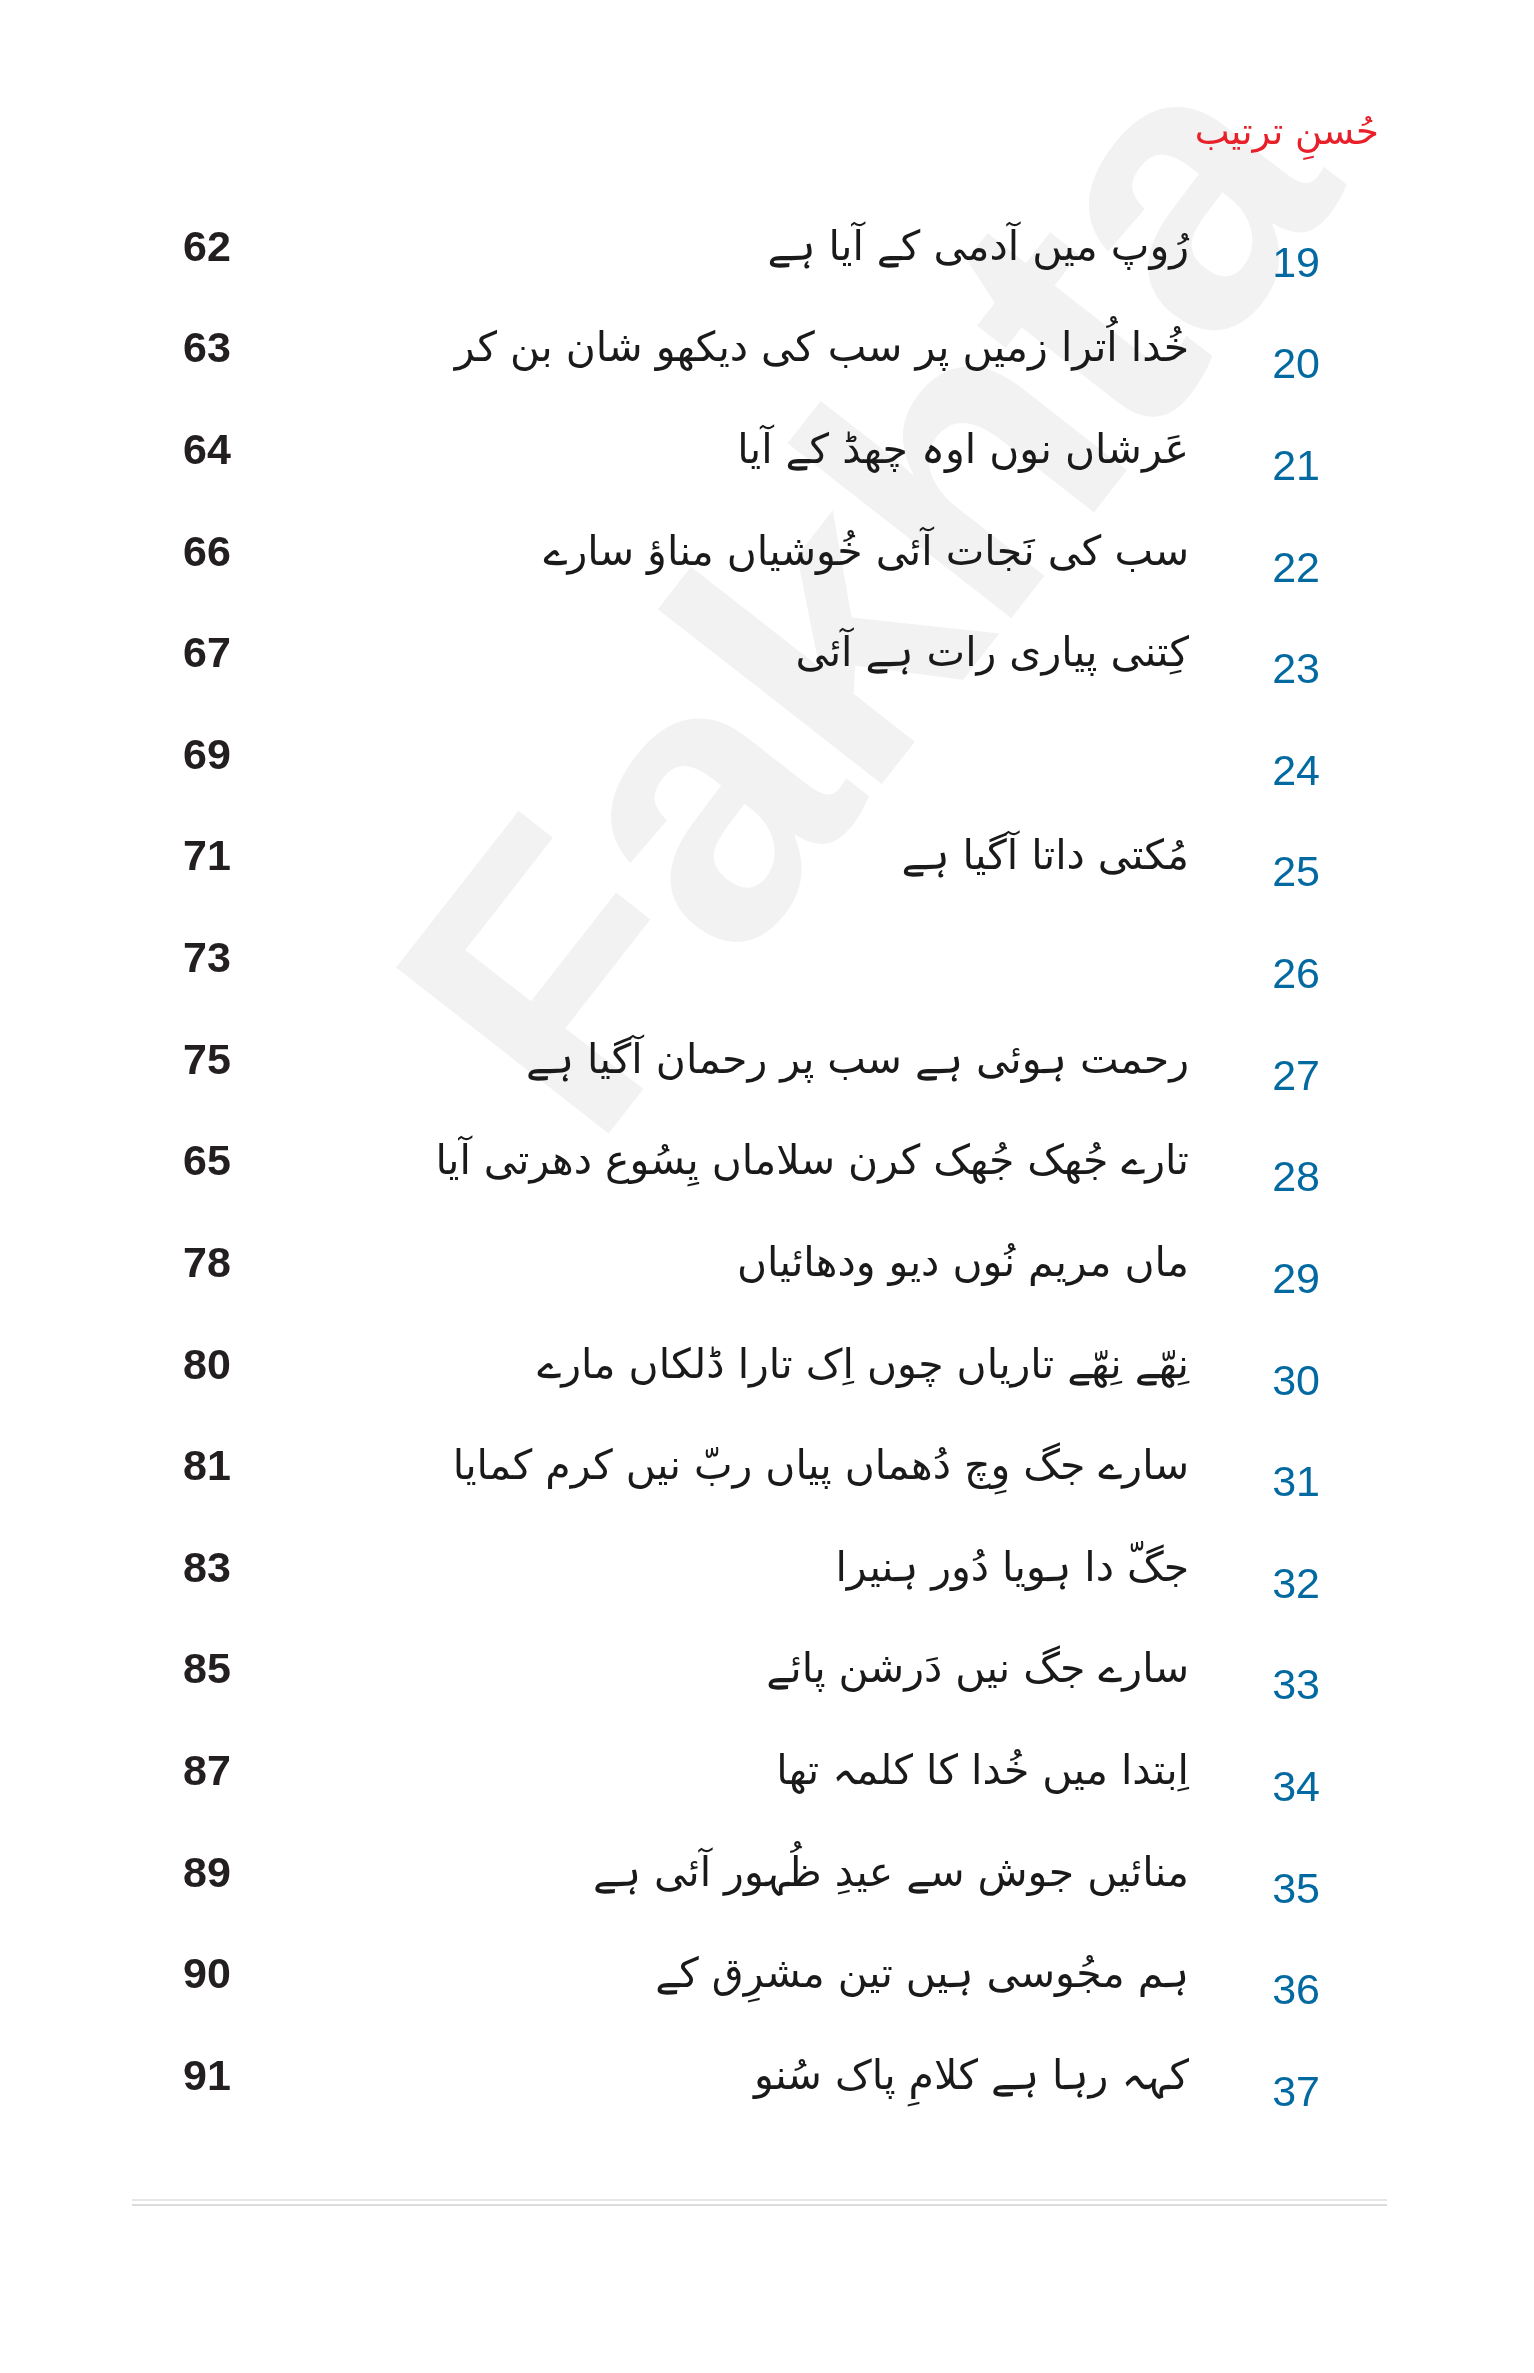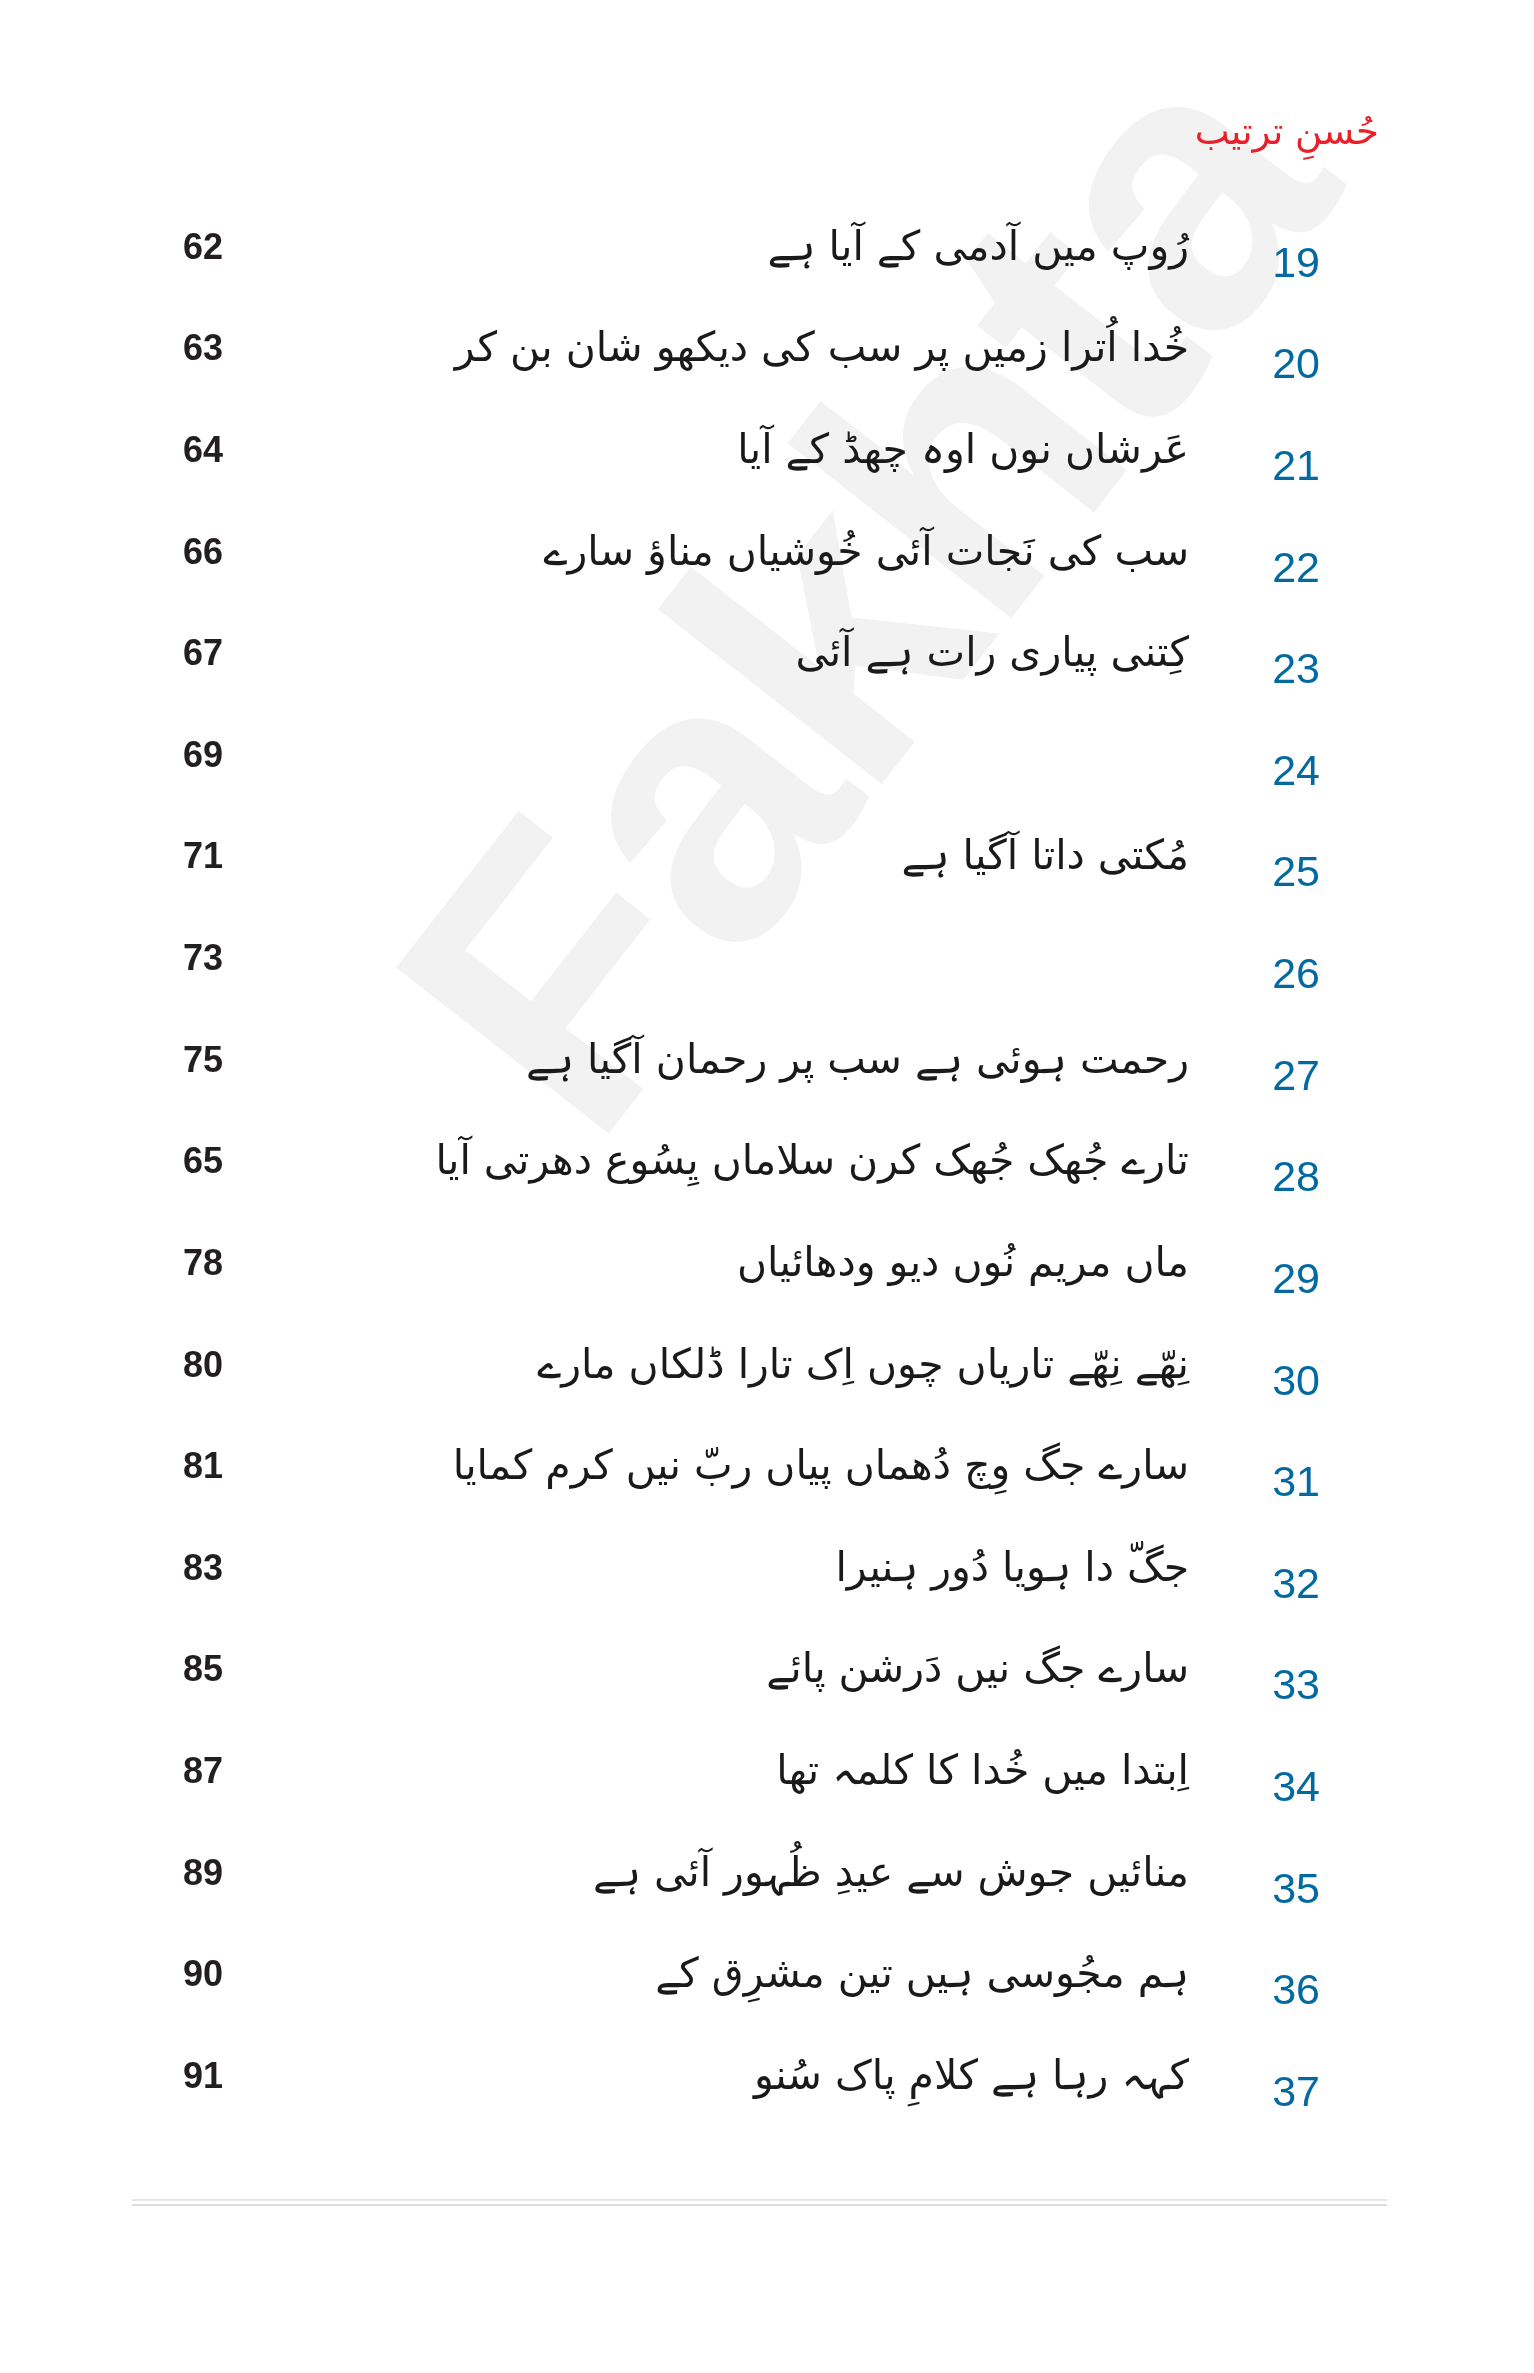--- a/index.html
+++ b/index.html
@@ -79,21 +79,21 @@
     color: #1a1a1a;
     line-height: 75px;
     white-space: nowrap;
   }
   .entry-page {
     position: absolute;
     left: 183px;
     top: 0;
     font-family: "Liberation Sans", sans-serif;
     font-weight: bold;
-    font-size: 36px;
+    font-size: 43px;
     color: #231f20;
     line-height: 75px;
   }
   .footer-rule {
     position: absolute;
     left: 132px;
     width: 1255px;
     height: 1.9px;
     background: #e6e6e6;
     z-index: 2;

